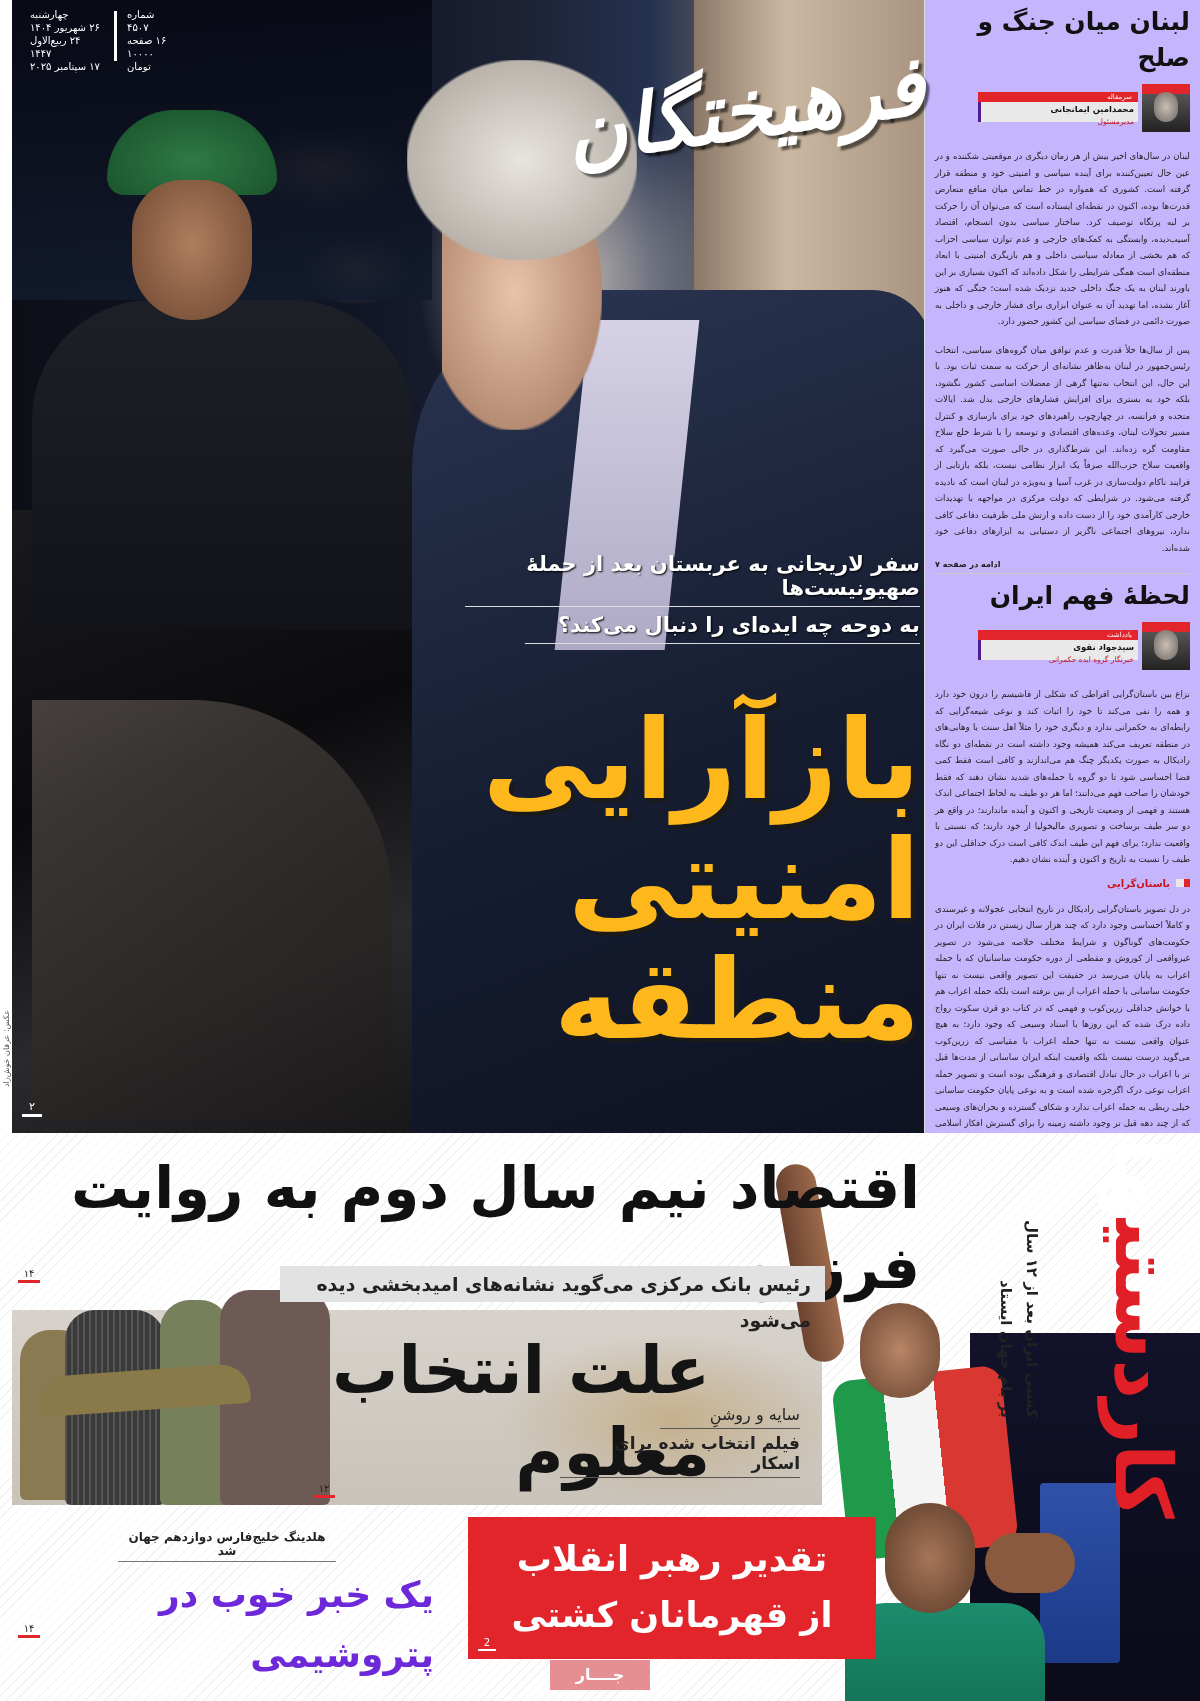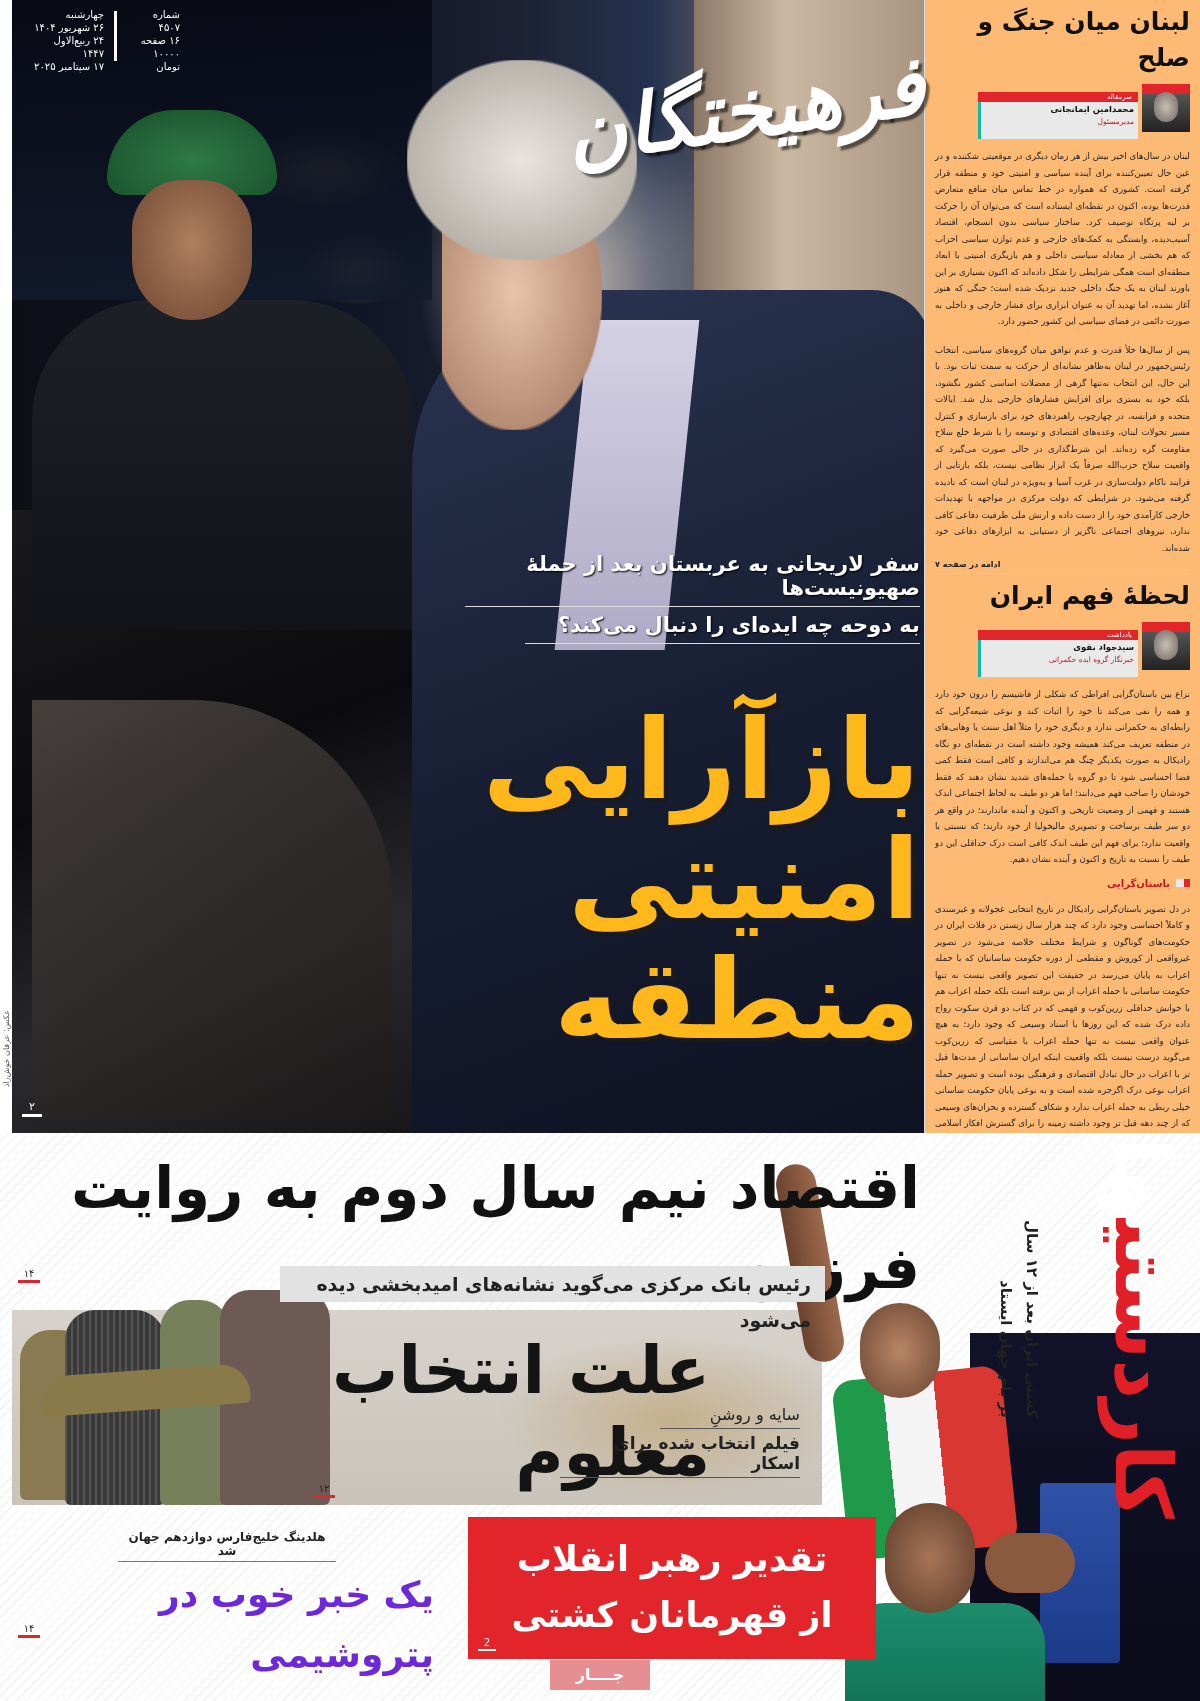--- a/index.html
+++ b/index.html
@@ -25,21 +25,21 @@
   .hero .man-face { position:absolute; left:430px; top:200px; width:160px; height:230px; background: radial-gradient(ellipse at 45% 40%, #e8c3ab, #b58b73 70%, transparent 72%); }
   .hero .man-suit { position:absolute; left:400px; top:290px; width:520px; height:850px; background: linear-gradient(160deg,#2b3552,#161d31 55%,#0e1322); border-radius: 180px 60px 0 0; }
   .hero .shirt { position:absolute; left:560px; top:320px; width:110px; height:330px; background: linear-gradient(180deg,#d5d2e6,#aeaac6); transform: skewX(-6deg); }
   .hero .car { position:absolute; left:0; top:510px; width:470px; height:623px; background: linear-gradient(160deg,#1a1a1d,#0b0b0d 40%,#2a2a2e 70%,#151517); border-radius: 0 260px 0 0; }
   .hero .car-door { position:absolute; left:20px; top:700px; width:360px; height:420px; background: linear-gradient(150deg,#58514c,#2c2826 60%,#1b1918); border-radius: 0 200px 0 0; opacity:.75; }
 
   .masthead-info {
     position: absolute; left: 30px; top: 8px; width: 150px; height: 60px;
     color: #fff; font-size: 10px; line-height: 13px; display: flex; gap: 10px; z-index: 5;
   }
-  .masthead-info .col { text-align: right; }
+  .masthead-info .col { text-align: left; }
   .masthead-info .sep { width: 3px; background: #fff; height: 50px; margin-top: 3px; }
 
   .logo {
     position: absolute; left: 650px; top: 8px; width: 275px; height: 190px;
     color: #fff; font-family: "DejaVu Serif", serif; font-style: italic; font-weight: bold;
     font-size: 82px; line-height: 190px; text-align: center; z-index: 5;
     text-shadow: 3px 4px 2px rgba(0,0,0,.55); letter-spacing: -4px; transform: rotate(-8deg);
   }
 
   .hero-kicker {
@@ -55,27 +55,27 @@
   }
 
   .photo-credit {
     position: absolute; left: 2px; top: 1010px; width: 12px; height: 110px;
     writing-mode: vertical-rl; transform: rotate(180deg); font-size: 8px; color: #555; direction: rtl;
   }
   .page-ref-hero { position:absolute; left: 22px; top: 1100px; color:#fff; font-size: 11px; z-index: 6; text-align:center; width: 20px; }
   .page-ref-hero .bar { display:block; height:3px; background:#fff; margin-top:1px; }
 
   
-  .right-col { position: absolute; left: 924px; top: 0; width: 276px; height: 1133px; background: #fdba74; border-left: 1px solid #ddd; padding: 4px 10px 0 10px; }
+  .right-col { position: absolute; left: 924px; top: 0; width: 276px; height: 1133px; background: #c4b5fd; border-left: 1px solid #ddd; padding: 4px 10px 0 10px; }
   .rc-title { font-size: 25px; font-weight: bold; text-align: right; letter-spacing: -1px; color: #111; line-height: 36px; }
   .author-box { position: relative; height: 52px; margin-top: 8px; }
   .author-box .photo { position: absolute; right: 0; top: 0; width: 48px; height: 48px; background: linear-gradient(180deg,#e2242b 0%,#e2242b 20%,#555 21%,#222 100%); }
   .author-box .photo .head { position:absolute; left: 12px; top: 8px; width: 24px; height: 30px; border-radius: 12px; background: radial-gradient(#c9bfb6,#6d6560); }
   .author-box .tag { position: absolute; right: 52px; top: 8px; width: 160px; height: 16px; background: #e2242b; color: #fff; font-size: 7px; line-height: 10px; text-align: right; padding-right: 6px; }
-  .author-box .info { position: absolute; right: 52px; top: 18px; width: 160px; height: 37px; background: #e9e9e9; border-left: 3px solid #14b8a6; padding-right: 4px; text-align: right; }
+  .author-box .info { position: absolute; right: 52px; top: 18px; width: 160px; height: 20px; background: #e9e9e9; border-left: 3px solid #4c1d95; padding-right: 4px; text-align: right; }
   .author-box .name { font-size: 8.5px; font-weight: bold; color: #111; line-height: 14px; }
   .author-box .role { font-size: 7.5px; color: #c9141b; line-height: 11px; }
 
   .rc-body { font-size: 8.6px; line-height: 16.5px; text-align: justify; color: #222; margin-top: 4px; }
   .rc-body p { margin-bottom: 0; margin-top: 12px; }
   .cont { font-size: 8px; font-weight: bold; color: #222; text-align: left; margin: 4px 0 2px; }
   .rc-divider { height: 1px; background: #ccc; margin: 4px 0; }
   .sub-heading { display:flex; align-items:center; gap:6px; justify-content:flex-start; font-size: 10px; font-weight: bold; color: #c9141b; margin: 10px 0 4px; }
   .sub-heading .sq { width: 14px; height: 8px; background: #e9e9e9; border-right: 6px solid #e2242b; }
 

